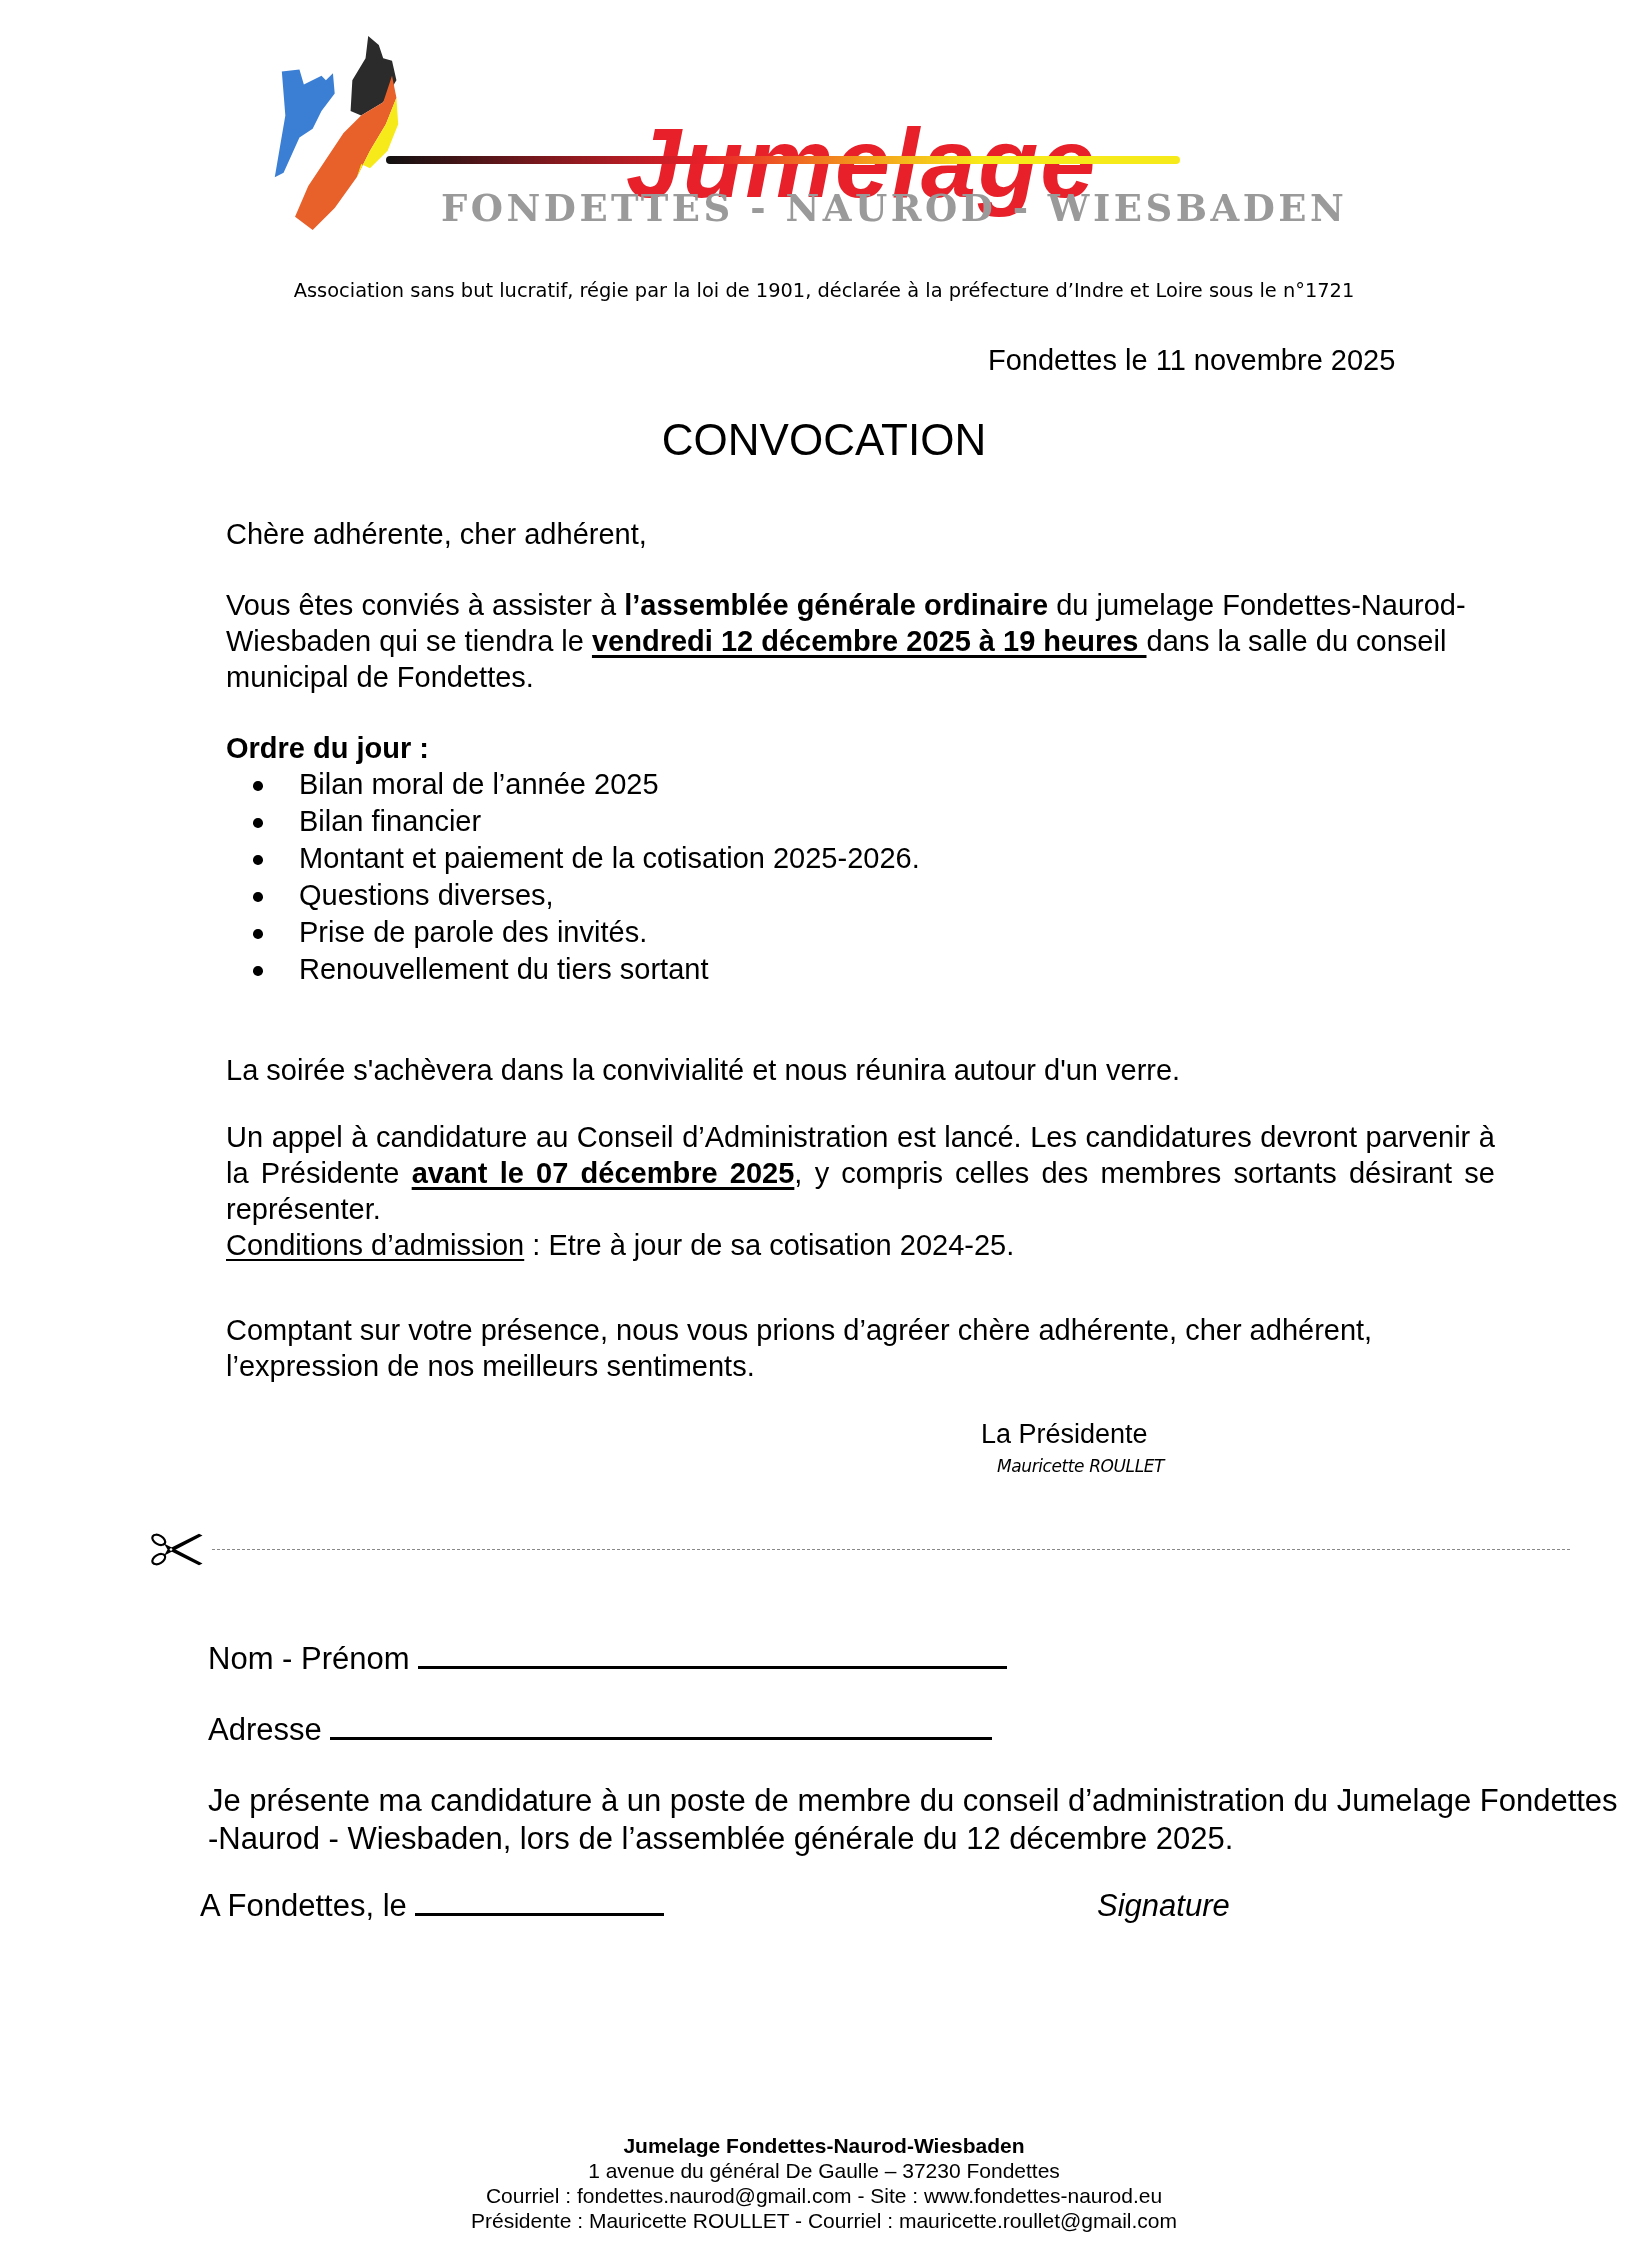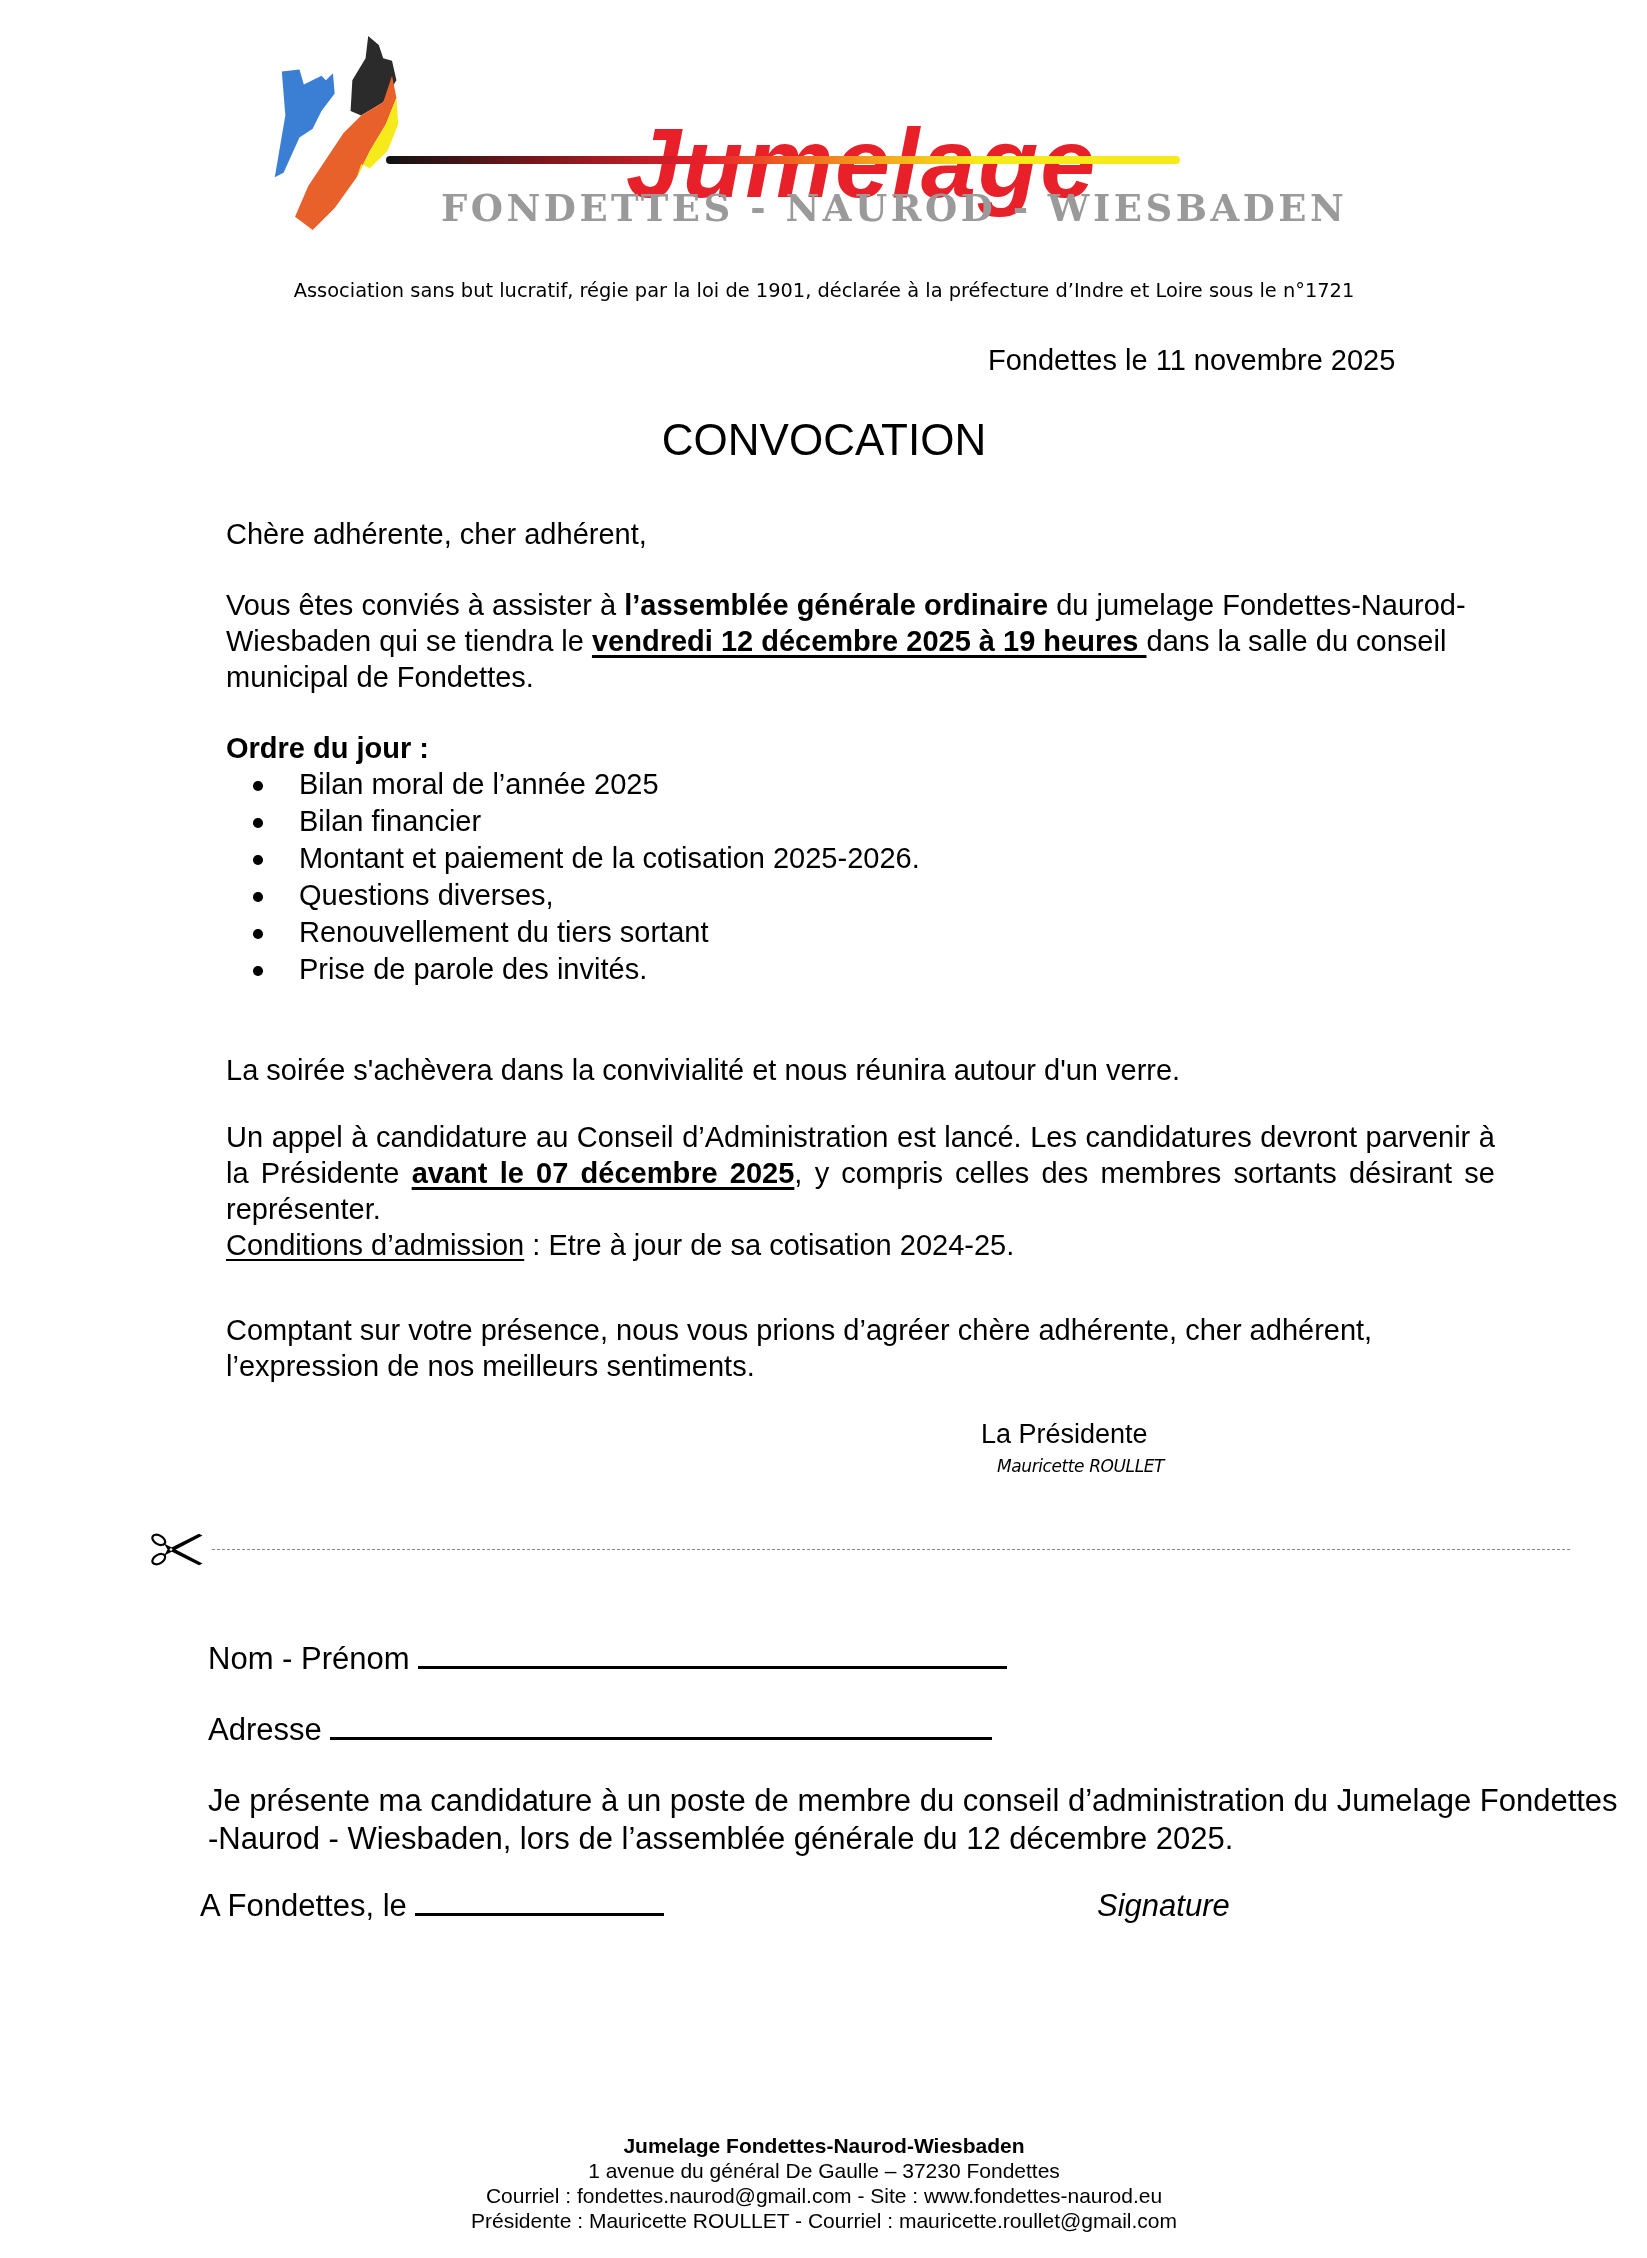--- a/index.html
+++ b/index.html
@@ -70,22 +70,22 @@
 <div id="para1" class="abs body-text">
   <span>Vous êtes conviés à assister à </span><b>l’assemblée générale ordinaire</b><span> du jumelage Fondettes-Naurod-Wiesbaden qui se tiendra le </span><u class="bold-u">vendredi 12 décembre 2025 à 19 heures </u><span>dans la salle du conseil municipal de Fondettes.</span>
 </div>
 
 <div id="agenda-title" class="abs body-text">Ordre du jour :</div>
 <ul id="agenda" class="abs body-text">
   <li><span class="bullet"></span><span>Bilan moral de l’année 2025</span></li>
   <li><span class="bullet"></span><span>Bilan financier</span></li>
   <li><span class="bullet"></span><span>Montant et paiement de la cotisation 2025-2026.</span></li>
   <li><span class="bullet"></span><span>Questions diverses,</span></li>
+  <li><span class="bullet"></span><span>Prise de parole des invités.</span></li>
   <li><span class="bullet"></span><span>Renouvellement du tiers sortant</span></li>
-  <li><span class="bullet"></span><span>Prise de parole des invités.</span></li>
 </ul>
 
 <div id="para2" class="abs body-text">La soirée s'achèvera dans la convivialité et nous réunira autour d'un verre.</div>
 
 <div id="para3" class="abs body-text">
   <span>Un appel à candidature au Conseil d’Administration est lancé. Les candidatures devront parvenir à la Présidente </span><u class="bold-u">avant le 07 décembre 2025</u><span>, y compris celles des membres sortants désirant se représenter.</span>
 </div>
 
 <div id="cond" class="abs body-text">
   <u class="plain-u">Conditions d’admission</u><span> : Etre à jour de sa cotisation 2024-25.</span>

